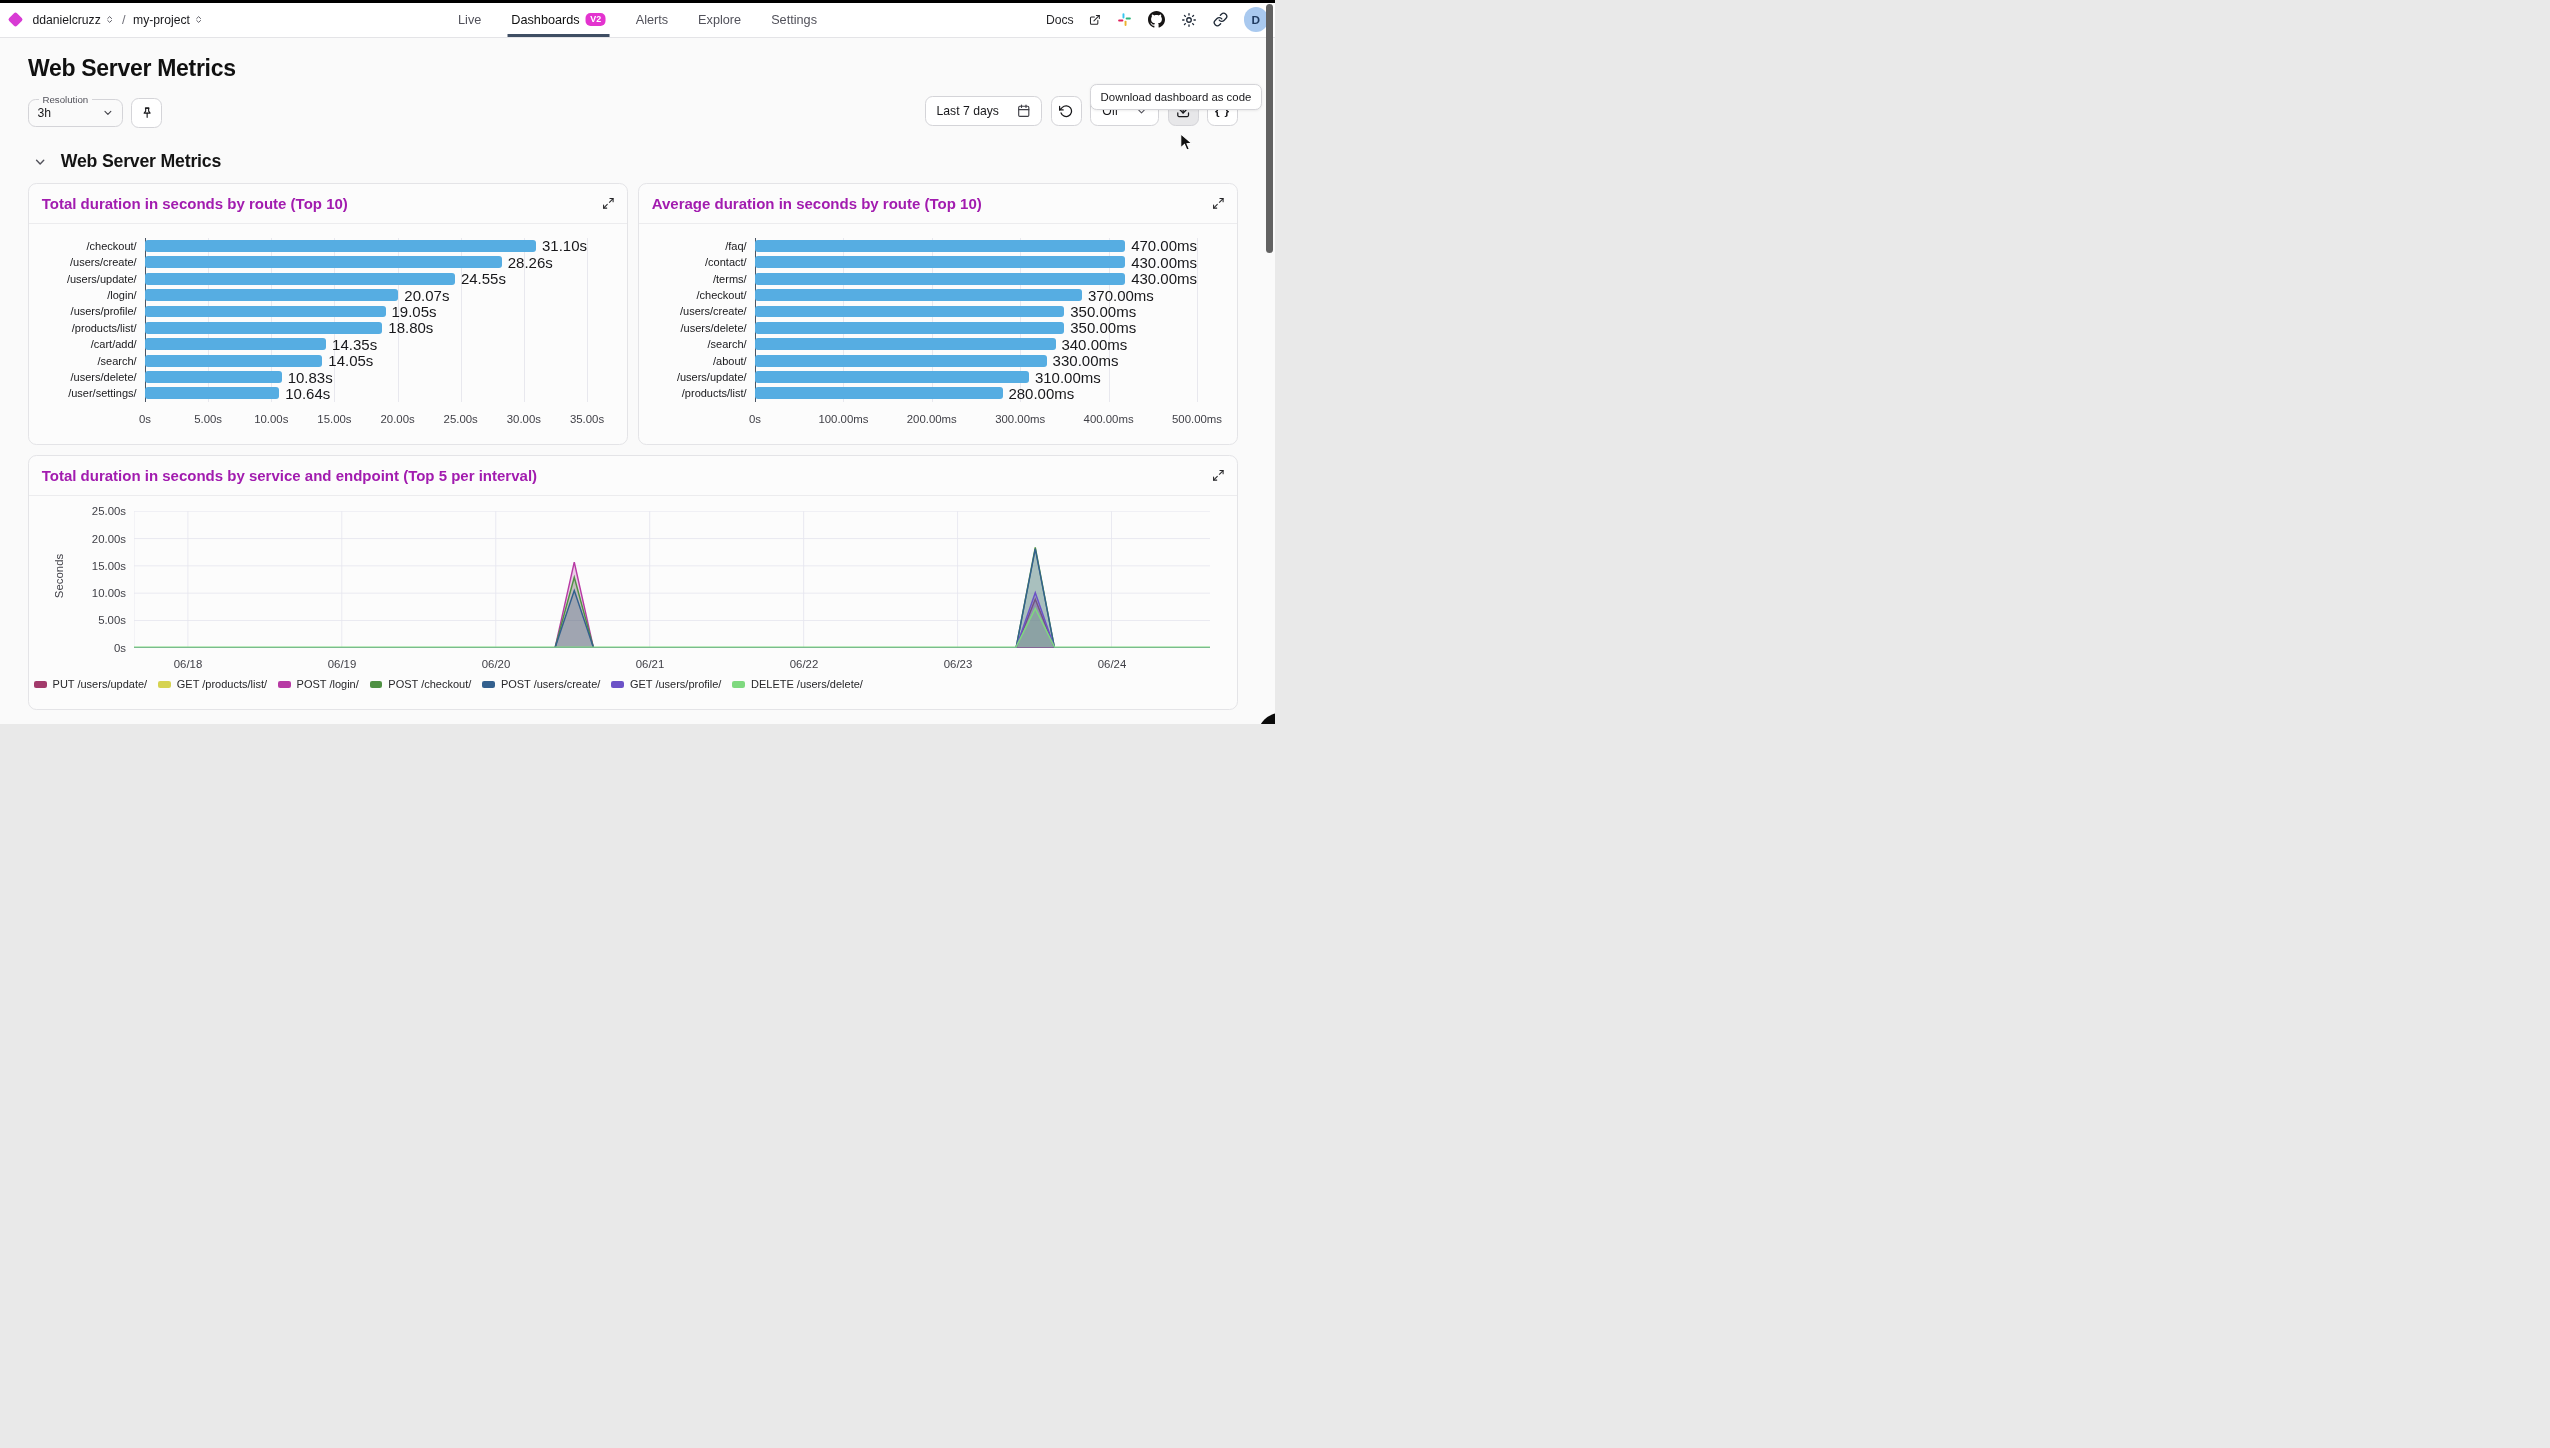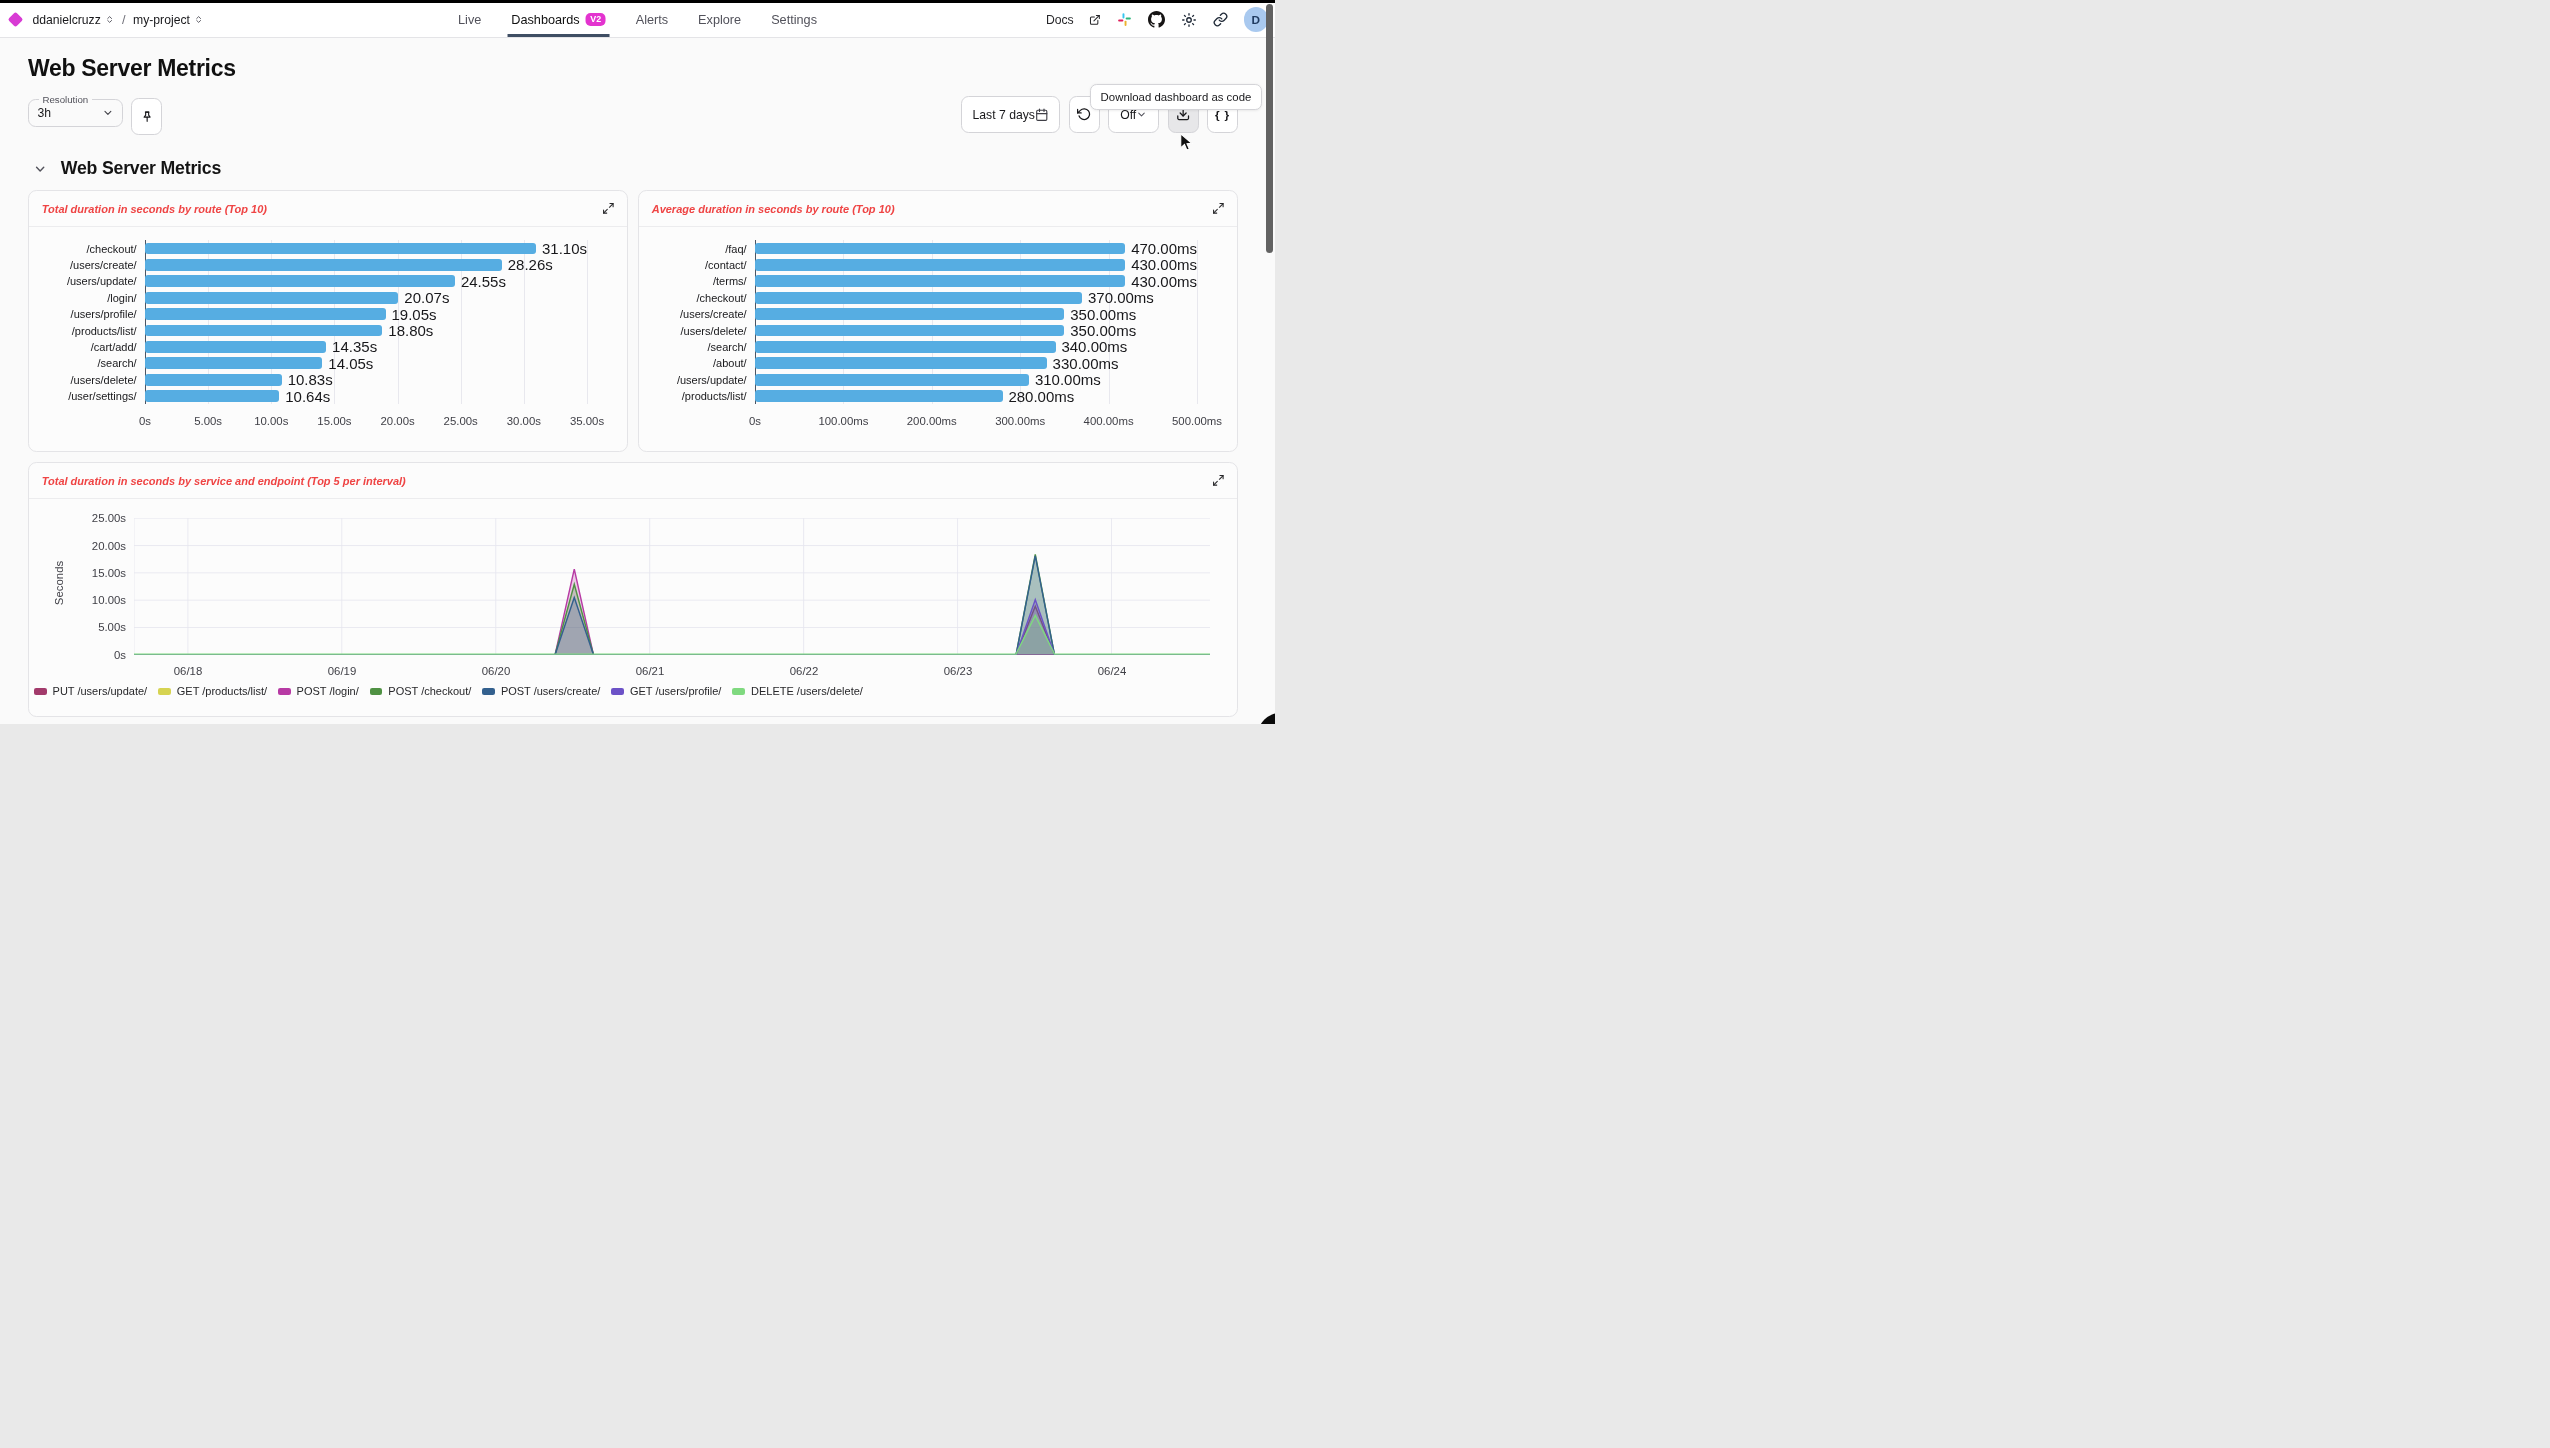--- a/index.html
+++ b/index.html
@@ -27,42 +27,42 @@
   .avatar { width:24.5px; height:24.5px; border-radius:50%; background:#a9c9ef; color:#1f3a5f;
             display:flex; align-items:center; justify-content:center; font-size:11.8px; font-weight:700; cursor:pointer; }
 
   
   .page-title { font-size:23px; font-weight:700; letter-spacing:-0.3px; margin:17.7px 0 0 28px; color:#101010; }
   .controls-row { display:flex; justify-content:space-between; align-items:center; margin:11.8px 37px 0 28px; }
   .controls-left { display:flex; align-items:flex-start; gap:8.4px; }
   fieldset.resolution { border:0.8px solid #d4d4d8; border-radius:7.6px; width:95px; padding:0 8.4px 5.9px; background:transparent; }
   fieldset.resolution legend { font-size:9.7px; color:#52525b; padding:0 3.4px; margin-left:1.7px; }
   .res-value { display:flex; justify-content:space-between; align-items:center; font-size:12.2px; padding-top:0.8px; color:#18181b; cursor:pointer; }
-  .btn { height:37px; border:0.8px solid #d4d4d8; border-radius:7.6px; background:#fff; display:inline-flex;
-         align-items:center; gap:0; padding:0 11px; font-size:12.2px; color:#18181b; cursor:pointer; }
+  .btn { height:30px; border:0.8px solid #d4d4d8; border-radius:7.6px; background:#fff; display:inline-flex;
+         align-items:center; gap:18px; padding:0 11px; font-size:12.2px; color:#18181b; cursor:pointer; }
   .btn.iconb { width:31px; padding:0; justify-content:center; }
   .btn.hovered { background:#e7e7e9; }
   .controls-right { display:flex; align-items:center; gap:8.4px; }
   .pin-btn { margin-top:4.2px; }
   .braces { font-size:11.8px; font-weight:600; letter-spacing:0.8px; }
 
   .tooltip { position:absolute; top:84px; right:12.7px; background:#fff; border:0.8px solid #d4d4d8; border-radius:6.7px;
              padding:5.9px 10px; font-size:11.4px; color:#18181b; box-shadow:0 0.8px 2.5px rgba(0,0,0,.07); z-index:30; }
   .cursor { position:absolute; left:1179px; top:133px; z-index:50; pointer-events:none; }
 
   .section-header { display:flex; align-items:center; gap:13.5px; margin:23px 37px 11px 33px; }
   .section-title { font-size:17.7px; font-weight:700; letter-spacing:-0.2px; color:#141414; }
   .chev { color:#555; display:flex; cursor:pointer; }
 
   
   .panels-row { display:flex; gap:10px; margin:0 37px 10px 28px; }
   .panel { background:#fcfcfc; border:0.8px solid #e4e4e7; border-radius:8.4px; flex:1; }
   .panel.half { height:262px; }
   .panel-header { display:flex; justify-content:space-between; align-items:center; padding:11px 12.7px; border-bottom:0.8px solid #ececee; }
-  .panel-title { font-size:11px; font-weight:700; color:#ef4444;font-style:italic; }
+  .panel-title { font-size:15px; font-weight:700; color:#a21caf; }
   .expand { color:#27272a; display:flex; cursor:pointer; }
   .panel-body { padding:13.5px 0 0; }
 
   
   .barchart { position:relative; margin:0 40px 0 116px; height:164px; }
   .bc-grid { position:absolute; top:0; bottom:0; left:0; right:0; }
   .gridline { position:absolute; top:0; bottom:0; width:0.8px; background:#e8e8ee; }
   .gridline.axis { width:1.3px; background:#4b5563; }
   .bar-row { height:16.4px; display:flex; align-items:center; position:relative; }
   .bar-label { position:absolute; right:100%; margin-right:8.4px; font-size:11px; color:#18181b; white-space:nowrap; }

